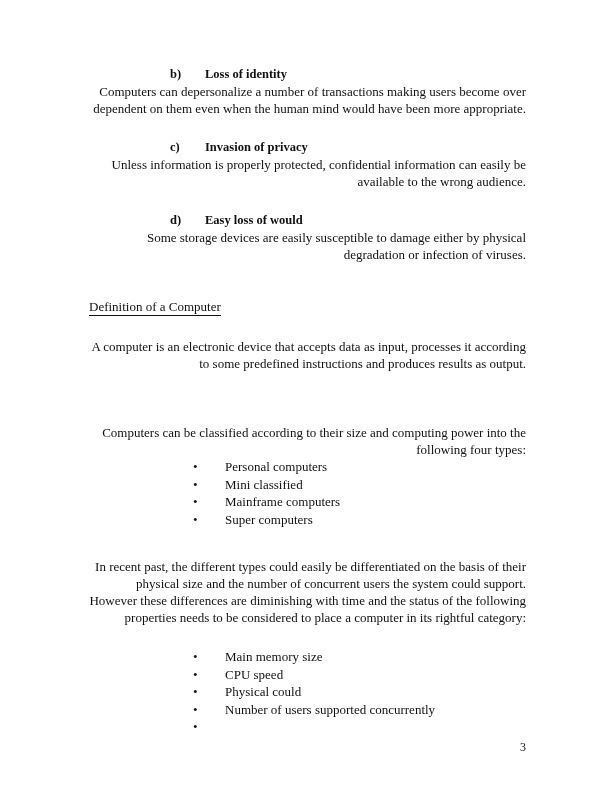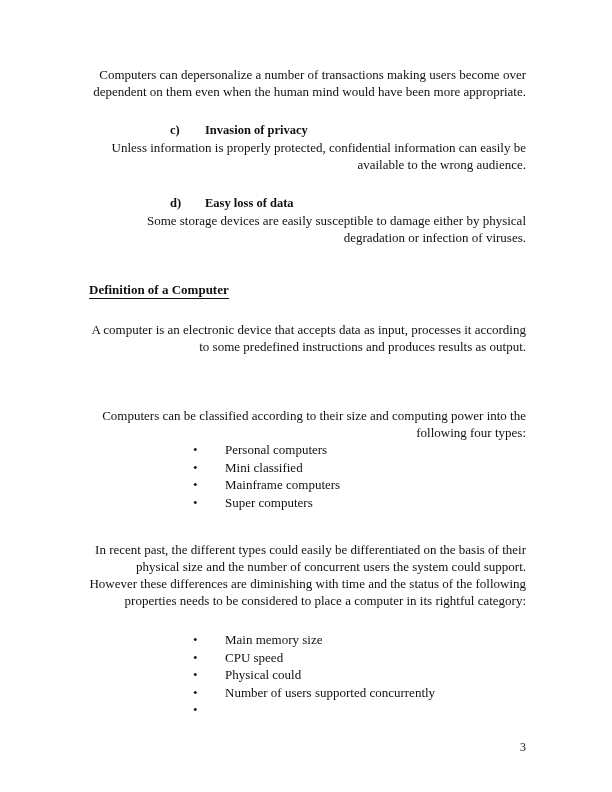--- a/index.html
+++ b/index.html
@@ -39,21 +39,21 @@
     font-size: 13px;
     line-height: 17px;
     margin: 0;
     text-align: right;
   }
   .gap-md { height: 22px; }
   .gap-lg { height: 30px; }
   .gap-xl { height: 34px; }
   h2.section-heading {
     font-size: 13px;
-    font-weight: bold;
+    font-weight: normal;
     line-height: 17px;
     margin: 0;
     display: inline-block;
     border-bottom: 1.4px solid #111111;
     padding-bottom: 0px;
   }
   .heading-wrap { line-height: 17px; }
   ul.bullets {
     list-style: none;
     margin: 0;
@@ -82,30 +82,31 @@
     line-height: 14px;
     font-family: "Liberation Serif", "DejaVu Serif", serif;
   }
 </style>
 </head>
 <body>
 
 <div class="page">
   <div class="content">
 
+    <div class="lettered-heading"><span class="lbl">b)</span><span>Loss of identity</span></div>
     <p class="body-text">Computers can depersonalize a number of transactions making users become over dependent on them even when the human mind would have been more appropriate.</p>
 
     <div class="gap-md"></div>
 
     <div class="lettered-heading"><span class="lbl">c)</span><span>Invasion of privacy</span></div>
     <p class="body-text">Unless information is properly protected, confidential information can easily be available to the wrong audience.</p>
 
     <div class="gap-md"></div>
 
-    <div class="lettered-heading"><span class="lbl">d)</span><span>Easy loss of data</span></div>
+    <div class="lettered-heading"><span class="lbl">d)</span><span>Easy loss of would</span></div>
     <p class="body-text">Some storage devices are easily susceptible to damage either by physical degradation or infection of viruses.</p>
 
     <div class="gap-xl"></div>
 
     <div class="heading-wrap">
       <h2 class="section-heading">Definition of a Computer</h2>
     </div>
 
     <div class="gap-md"></div>
 

